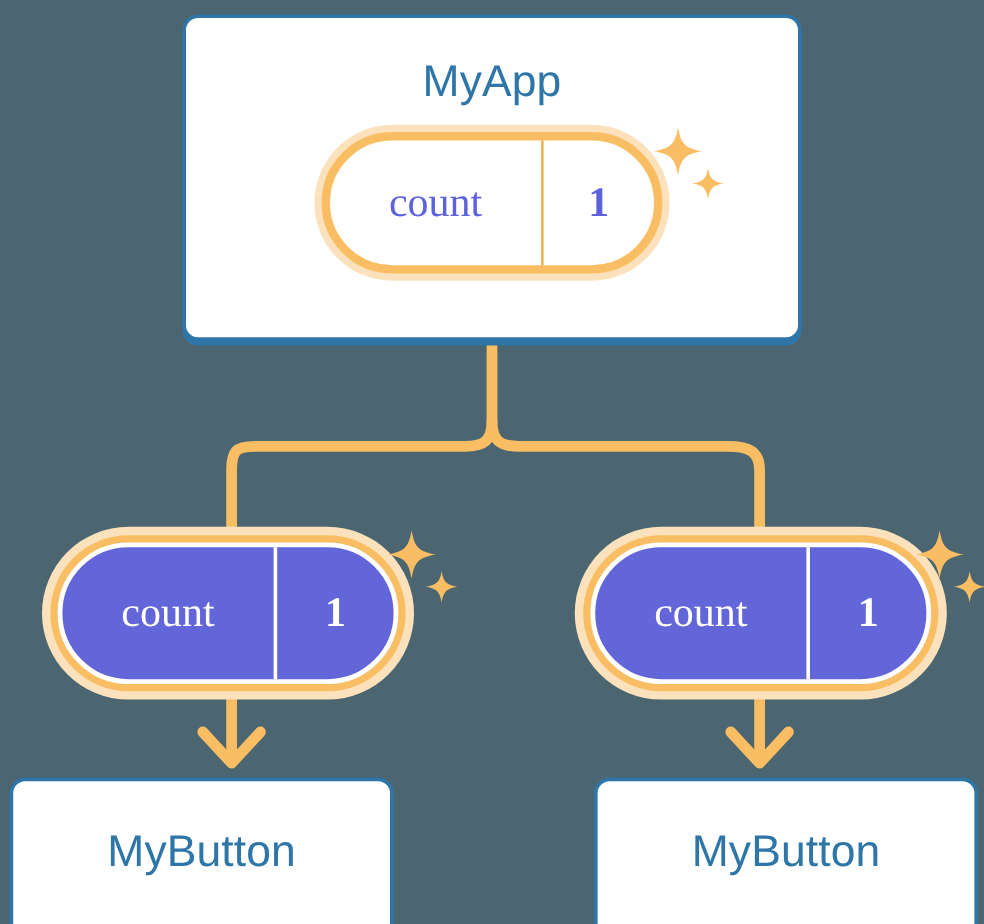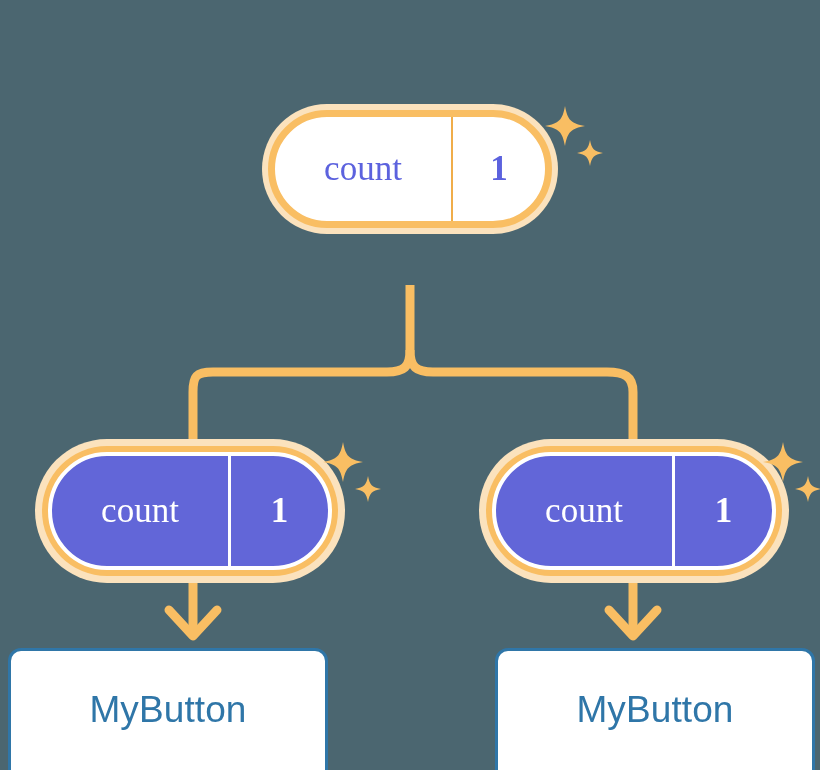--- a/index.html
+++ b/index.html
@@ -174,20 +174,23 @@
       <path d="M 193 568 L 193 634"></path>
       <path d="M 633 568 L 633 634"></path>
     </g>
 
     <g fill="none" stroke="#f9be63" stroke-width="9" stroke-linecap="round" stroke-linejoin="round">
       <path d="M 169 610 L 193 636 L 217 610"></path>
       <path d="M 609 610 L 633 636 L 657 610"></path>
     </g>
   </svg>
 
+  <div id="app-box" class="comp-box">
+    <div class="comp-title">MyApp</div>
+  </div>
 
   <div id="pill-app" class="pill">
     <div class="pill-key">count</div>
     <div class="pill-val">1</div>
   </div>
 
   <svg id="sparkle-app" class="sparkles" width="70" height="80" viewBox="0 0 70 80">
     <path fill="#f9be63" d="M25 2 C27.5 16, 31 19.5, 45 22 C31 24.5, 27.5 28, 25 42 C22.5 28, 19 24.5, 5 22 C19 19.5, 22.5 16, 25 2 Z"></path>
     <path fill="#f9be63" d="M50 36 C51.6 45, 53.9 47.3, 63 49 C53.9 50.7, 51.6 53, 50 62 C48.4 53, 46.1 50.7, 37 49 C46.1 47.3, 48.4 45, 50 36 Z"></path>
   </svg>

